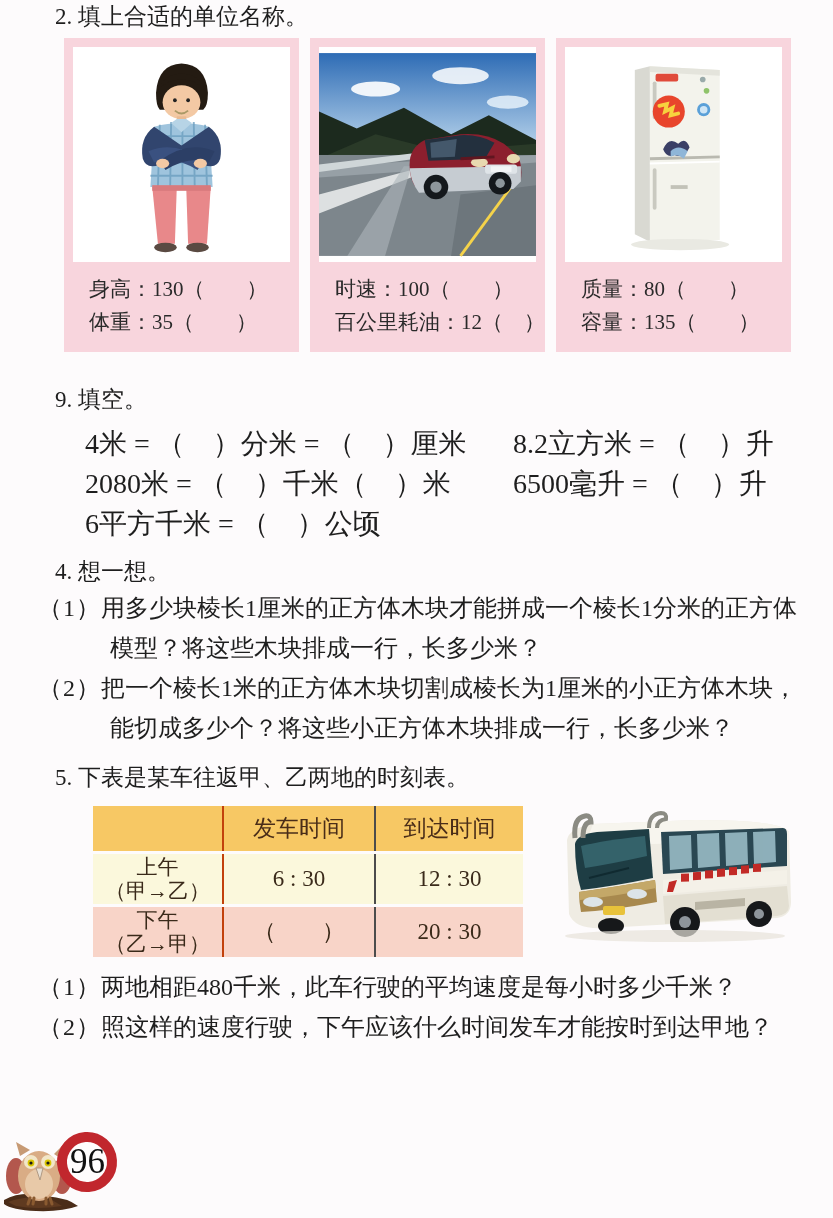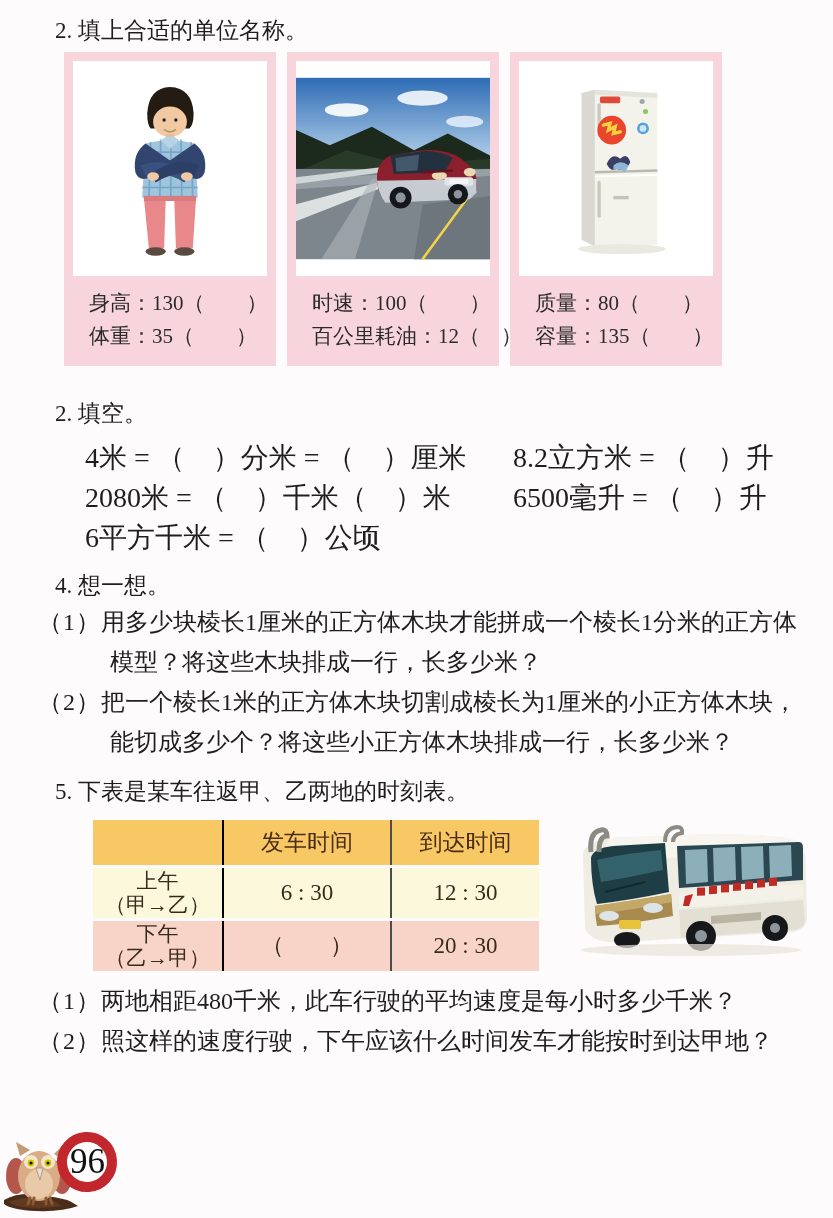--- a/index.html
+++ b/index.html
@@ -7,25 +7,25 @@
   body {
     width: 833px; height: 1218px;
     background: #fdfbfc;
     font-family: "Liberation Serif", "DejaVu Serif", serif;
     color: #1e1e1e;
     overflow: hidden;
   }
   .page { position: relative; width: 833px; height: 1218px; }
 
   .sec-title { font-size: 23px; margin: 0 0 0 55px; line-height: 32px; }
-  .top-title { padding-top: 15px; }
+  .top-title { padding-top: 1px; }
 
   
   .cards { display: flex; gap: 11px; margin: 5px 40px 0 64px; }
-  .card { background: #f8d5dd; width: 212px; padding: 9px 9px 0 9px; }
+  .card { background: #f8d5dd; width: 235px; padding: 9px 9px 0 9px; }
   .photo { background: #ffffff; height: 215px; overflow: hidden; }
   .photo svg { display:block; width:100%; height:100%; }
   .card-labels { padding: 11px 0 13px 16px; font-size: 21px; line-height: 33px; white-space: nowrap; color:#2a2a2a; }
 
   
   .q3 { margin-top: 32px; }
   .q3-grid { display: flex; margin: 8px 0 0 85px; font-size: 28px; line-height: 40px; }
   .q3-col.left { width: 428px; }
   .q3-col.right { flex: 1; }
 
@@ -41,21 +41,21 @@
   .q5 { margin-top: 14px; }
 
   
   .t5-wrap { display: flex; align-items: flex-start; margin: 12px 0 0 93px; }
   table.t5 { border-collapse: collapse; }
   table.t5 td {
     text-align: center; vertical-align: middle;
     font-size: 23px; color: #3a2a1a;
   }
   .t5 .c1 { width: 130px; }
-  .t5 .c2 { width: 168px; border-left: 2px solid #000000; }
+  .t5 .c2 { width: 152px; border-left: 2px solid #c2410c; }
   .t5 .c3 { width: 148px; border-left: 2px solid #4c4c4c; }
   .t5 tr.hdr td { background: #f7c864; height: 46px; color: #4a2d18; }
   .t5 tr.r1 td { background: #fbf8dc; height: 53px; border-top: 3px solid #fdfbfc; }
   .t5 tr.r2 td { background: #f8d4c8; height: 50px; border-top: 3px solid #fdfbfc; }
   .row-label { font-size: 21px; line-height: 24px; }
   .bus-box { margin-left: 22px; width: 252px; height: 142px; }
   .bus-box svg { display:block; width:100%; height:100%; }
 
   .q5-items { margin-top: 10px; }
 
@@ -222,21 +222,21 @@
         </svg>
       </div>
       <div class="card-labels">
         <div>质量：80（　　）</div>
         <div>容量：135（　　）</div>
       </div>
     </div>
   </div>
 
   <div class="q3">
-    <div class="sec-title">2. 填空。</div>
+    <div class="sec-title">9. 填空。</div>
     <div class="q3-grid">
       <div class="q3-col left">
         <div>4米 = （　）分米 = （　）厘米</div>
         <div>2080米 = （　）千米（　）米</div>
         <div>6平方千米 = （　）公顷</div>
       </div>
       <div class="q3-col right">
         <div>8.2立方米 = （　）升</div>
         <div>6500毫升 = （　）升</div>
       </div>

